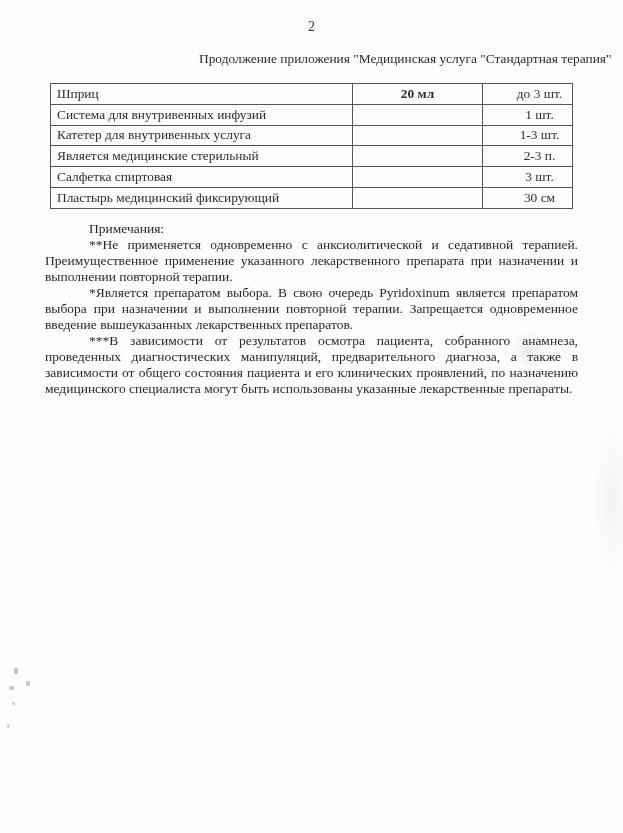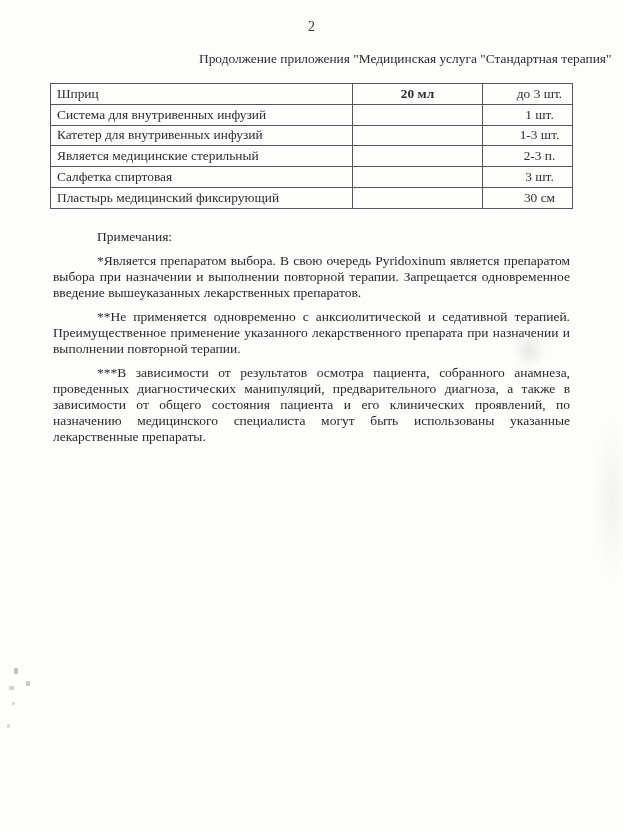--- a/index.html
+++ b/index.html
@@ -52,21 +52,21 @@
   .med-table td.c3 { width: 90px;  text-align: center; padding-left: 28px; }
   .notes {
     position: absolute;
     top: 221px; left: 45px;
     width: 533px;
     font-size: 13.5px;
     line-height: 16px;
     text-align: justify;
     color: #282828;
   }
-  .notes p { margin: 8px; text-indent: 44px; }
+  .notes p { margin: 0; text-indent: 44px; }
   .speck { position: absolute; background: #777; border-radius: 1px; }
   .speck.s1 { left: 14px; top: 668px; width: 4px; height: 6px; opacity: .45; }
   .speck.s2 { left: 9px;  top: 686px; width: 5px; height: 4px; opacity: .35; }
   .speck.s3 { left: 26px; top: 681px; width: 4px; height: 5px; opacity: .4; }
   .speck.s4 { left: 12px; top: 702px; width: 3px; height: 3px; opacity: .3; }
   .speck.s5 { left: 7px;  top: 724px; width: 3px; height: 4px; opacity: .25; }
   .smudge {
     position: absolute;
     pointer-events: none;
   }
@@ -94,21 +94,21 @@
         <td class="c1">Шприц</td>
         <td class="c2">20 мл</td>
         <td class="c3">до 3 шт.</td>
       </tr>
       <tr>
         <td class="c1">Система для внутривенных инфузий</td>
         <td class="c2"></td>
         <td class="c3">1 шт.</td>
       </tr>
       <tr>
-        <td class="c1">Катетер для внутривенных инфузий</td>
+        <td class="c1">Катетер для внутривенных услуга</td>
         <td class="c2"></td>
         <td class="c3">1-3 шт.</td>
       </tr>
       <tr>
         <td class="c1">Является медицинские стерильный</td>
         <td class="c2"></td>
         <td class="c3">2-3 п.</td>
       </tr>
       <tr>
         <td class="c1">Салфетка спиртовая</td>
@@ -118,22 +118,22 @@
       <tr>
         <td class="c1">Пластырь медицинский фиксирующий</td>
         <td class="c2"></td>
         <td class="c3">30 см</td>
       </tr>
     </tbody>
   </table>
 
   <div class="notes">
     <p>Примечания:</p>
+    <p>**Не применяется одновременно с анксиолитической и седативной терапией. Преимущественное применение указанного лекарственного препарата при назначении и выполнении повторной терапии.</p>
     <p>*Является препаратом выбора. В свою очередь Pyridoxinum является препаратом выбора при назначении и выполнении повторной терапии. Запрещается одновременное введение вышеуказанных лекарственных препаратов.</p>
-    <p>**Не применяется одновременно с анксиолитической и седативной терапией. Преимущественное применение указанного лекарственного препарата при назначении и выполнении повторной терапии.</p>
     <p>***В зависимости от результатов осмотра пациента, собранного анамнеза, проведенных диагностических манипуляций, предварительного диагноза, а также в зависимости от общего состояния пациента и его клинических проявлений, по назначению медицинского специалиста могут быть использованы указанные лекарственные препараты.</p>
   </div>
 
   <div class="speck s1"></div>
   <div class="speck s2"></div>
   <div class="speck s3"></div>
   <div class="speck s4"></div>
   <div class="speck s5"></div>
   <div class="smudge m1"></div>
   <div class="smudge m2"></div>

